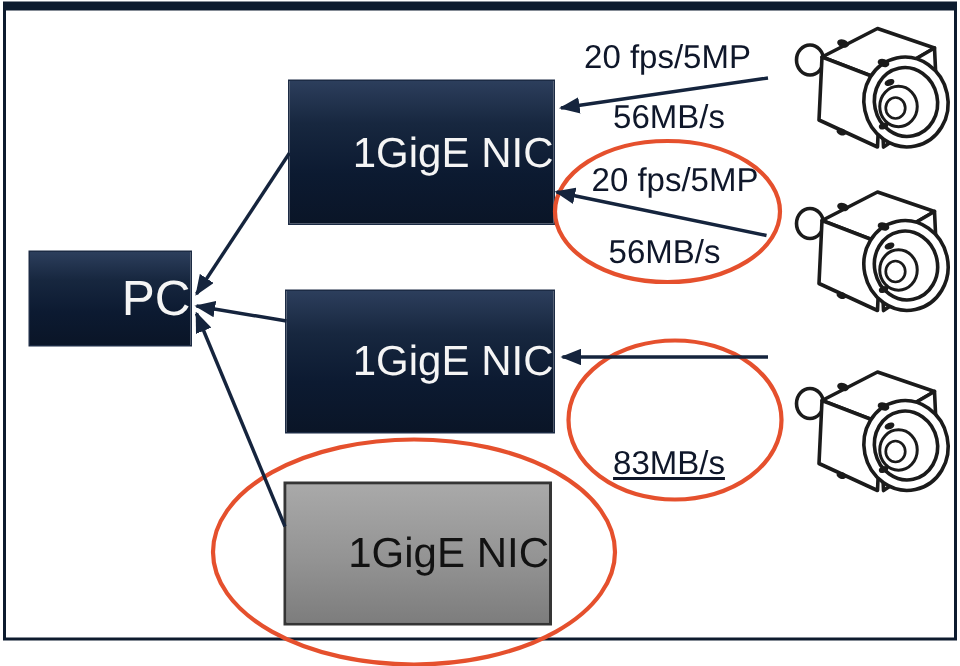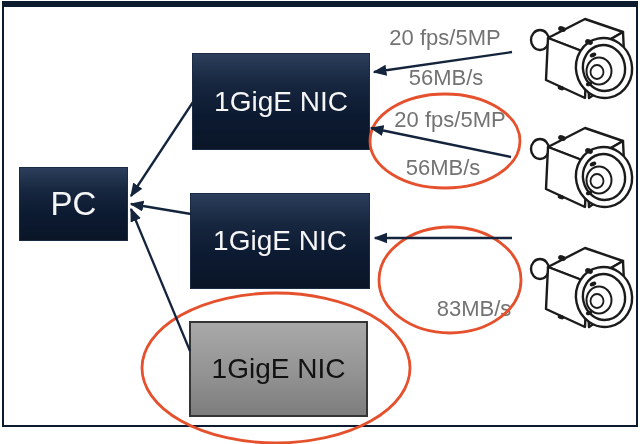--- a/index.html
+++ b/index.html
@@ -22,42 +22,42 @@
     width: 636px;
     height: 426px;
     box-sizing: border-box;
     border: 2px solid #0d1b2e;
     border-top-width: 6px;
   }
   .node {
     position: absolute;
     display: flex;
     align-items: center;
-    justify-content: center;
+    justify-content: flex-end;
     box-sizing: border-box;
   }
   .node.navy {
     background: linear-gradient(180deg, #2c3e5c 0%, #17273f 30%, #0c1a31 65%, #0a1527 100%);
     border: 1px solid #1c2b44;
     color: #f5f5f5;
   }
   .node.gray {
     background: linear-gradient(180deg, #a9a9a9 0%, #939393 55%, #7d7d7d 100%);
     border: 2px solid #353535;
     color: #121212;
   }
-  .pc-node   { left: 19px;  top: 167px; width: 109px; height: 74px; font-size: 33px; }
+  .pc-node   { left: 19px;  top: 167px; width: 109px; height: 64px; font-size: 33px; }
   .nic1-node { left: 192px; top: 53px;  width: 178px; height: 97px; font-size: 28px; }
   .nic2-node { left: 190px; top: 193px; width: 180px; height: 96px; font-size: 28px; }
   .nic3-node { left: 189px; top: 321px; width: 179px; height: 96px; font-size: 28px; }
   .lbl {
     position: absolute;
     transform: translate(-50%, -50%);
     font-size: 22px;
-    color: #737373;
+    color: #0f172a;
     white-space: nowrap;
     z-index: 3;
   }
   .overlay {
     position: absolute;
     left: 0;
     top: 0;
     width: 640px;
     height: 444px;
     z-index: 4;
@@ -84,21 +84,21 @@
   </div>
 
   <div class="node gray nic3-node">
     <span>1GigE NIC</span>
   </div>
 
   <div class="lbl" style="left:445px; top:38px;">20 fps/5MP</div>
   <div class="lbl" style="left:446px; top:78px;">56MB/s</div>
   <div class="lbl" style="left:450px; top:120px;">20 fps/5MP</div>
   <div class="lbl" style="left:443px; top:168px;">56MB/s</div>
-  <div class="lbl" style="left:474px; top:309px;">83MB/s</div>
+  <div class="lbl" style="left:446px; top:309px;text-decoration:underline;">83MB/s</div>
 
   <svg class="overlay" viewBox="0 0 640 444">
     <defs>
       <marker id="arrow" viewBox="0 0 10 8" refX="9" refY="4" markerWidth="6" markerHeight="4.8" orient="auto" markerUnits="strokeWidth">
         <path d="M0,0 L10,4 L0,8 Z" fill="#15243d"></path>
       </marker>
 
       <symbol id="cam" viewBox="0 0 112 92">
         <g stroke="#1b1b1b" stroke-width="2.4" fill="#ffffff" stroke-linejoin="round" stroke-linecap="round">
           <ellipse cx="14" cy="28" rx="9" ry="10"></ellipse>

